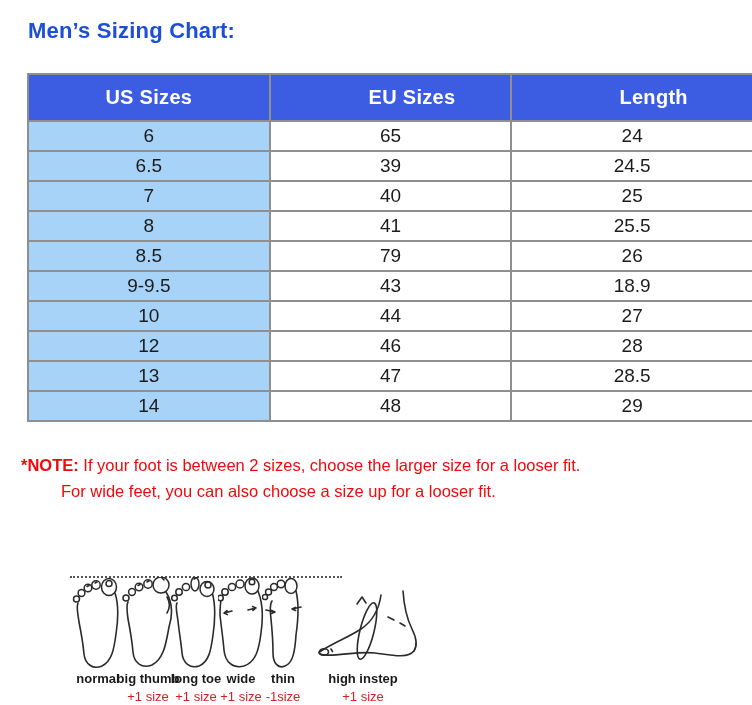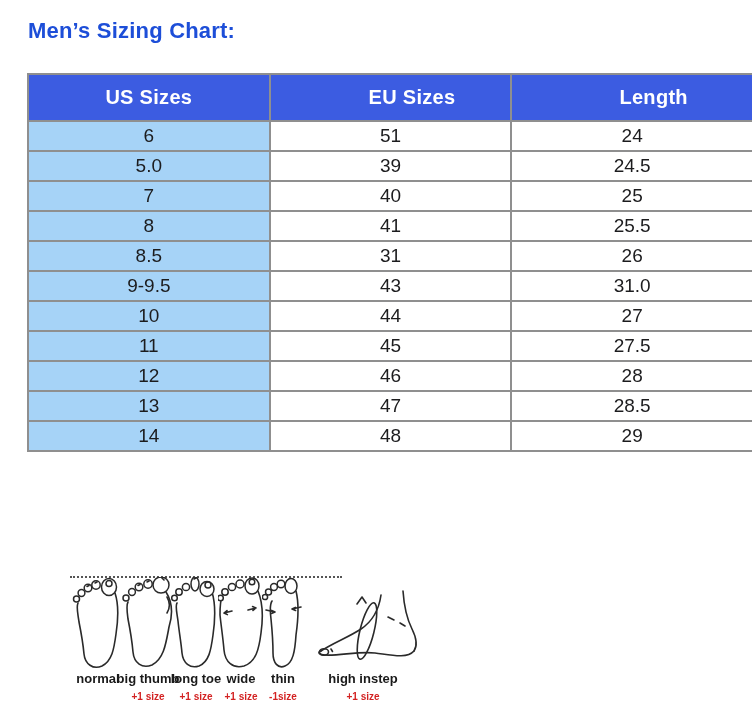--- a/index.html
+++ b/index.html
@@ -22,21 +22,21 @@
 
   .note{margin:31px 0 0 21px;color:var(--note-red,#ee0a0a);font-size:16.5px;line-height:24px;}
   .note .note-label{font-weight:800;}
   .note .note-line2{margin-left:40px;margin-top:2px;}
 
   .feet{position:absolute;left:0;top:548px;width:752px;height:150px;}
   .dotted-line{position:absolute;left:70px;top:10px;width:272px;border-top:2px dotted #555;}
   .fig{position:absolute;top:11px;display:flex;flex-direction:column;align-items:center;}
   .fig svg{display:block;}
   .fig-label{margin-top:3px;font-size:13px;font-weight:700;color:#1a1a1a;white-space:nowrap;line-height:14px;}
-  .fig-size{margin-top:4px;font-size:10px;font-weight:700;color:var(--adjust-red,#d32222);white-space:nowrap;line-height:14px;min-height:14px;}
+  .fig-size{margin-top:4px;font-size:13px;font-weight:400;color:var(--adjust-red,#d32222);white-space:nowrap;line-height:14px;min-height:14px;}
   .fig-normal{left:71px;width:54px;align-items:center;}
   .fig-bigthumb{left:120px;width:56px;}
   .fig-longtoe{left:171px;width:50px;justify-content:center;}
   .fig-wide{left:218px;width:46px;}
   .fig-thin{left:262px;width:42px;}
   .fig-highinstep{left:313px;width:100px;}
   .fig-highinstep svg{margin-top:12px;margin-left:22px;}
   .stroke{fill:none;stroke:#2a2a2a;stroke-width:1.6;stroke-linecap:round;stroke-linejoin:round;}
   .toe{fill:#fff;stroke:#2a2a2a;stroke-width:1.5;}
 </style>
@@ -51,76 +51,75 @@
     <thead>
       <tr>
         <th>US Sizes</th>
         <th>EU Sizes</th>
         <th>Length</th>
       </tr>
     </thead>
     <tbody>
         <tr>
           <td>6</td>
-          <td>51</td>
+          <td>65</td>
           <td>24</td>
         </tr>
         <tr>
-          <td>5.0</td>
+          <td>6.5</td>
           <td>39</td>
           <td>24.5</td>
         </tr>
         <tr>
           <td>7</td>
           <td>40</td>
           <td>25</td>
         </tr>
         <tr>
           <td>8</td>
           <td>41</td>
           <td>25.5</td>
         </tr>
         <tr>
           <td>8.5</td>
-          <td>31</td>
+          <td>79</td>
           <td>26</td>
         </tr>
         <tr>
           <td>9-9.5</td>
           <td>43</td>
-          <td>31.0</td>
+          <td>18.9</td>
         </tr>
         <tr>
           <td>10</td>
           <td>44</td>
           <td>27</td>
         </tr>
         <tr>
-          <td>11</td>
-          <td>45</td>
-          <td>27.5</td>
-        </tr>
-        <tr>
           <td>12</td>
           <td>46</td>
           <td>28</td>
         </tr>
         <tr>
           <td>13</td>
           <td>47</td>
           <td>28.5</td>
         </tr>
         <tr>
           <td>14</td>
           <td>48</td>
           <td>29</td>
         </tr>
       </tbody>
   </table>
 
+  <div class="note">
+    <div class="note-line1"><span class="note-label">*NOTE:</span> <span>If your foot is between 2 sizes, choose the larger size for a looser fit.</span></div>
+    <div class="note-line2">For wide feet, you can also choose a size up for a looser fit.</div>
+  </div>
 
   <div class="feet">
     <div class="dotted-line"></div>
 
     <div class="fig fig-normal">
       <svg width="54" height="92" viewBox="0 0 54 92">
         <path class="stroke" d="M44,16 C48,28 47,44 45,57 C43,72 41,84 31,89 C22,93 14,87 13,77 C12,66 10,55 8,45 C7,37 5,30 7,26"></path>
         <ellipse class="toe" cx="38" cy="10" rx="7.5" ry="8.5"></ellipse>
         <circle class="toe" cx="38" cy="6.5" r="3"></circle>
         <circle class="toe" cx="25" cy="8" r="4.2"></circle>

